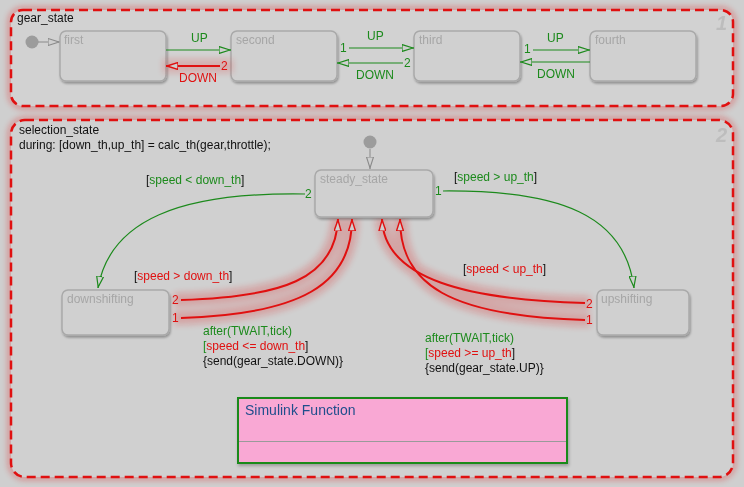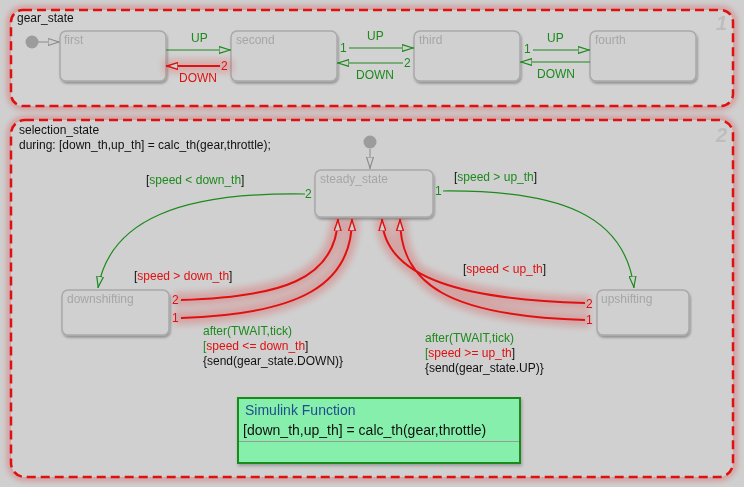--- a/index.html
+++ b/index.html
@@ -8,21 +8,21 @@
   #diagram { position:absolute; left:0; top:0; width:744px; height:487px; }
   .lbl { font-family:"Liberation Sans", sans-serif; font-size:12px; }
   .state-name { font-family:"Liberation Sans", sans-serif; font-size:12px; fill:#a6a6a6; }
   .chart-title { font-family:"Liberation Sans", sans-serif; font-size:12px; fill:#111; }
   .green { fill:#1c8a1c; }
   .red { fill:#e01010; }
   .black { fill:#111; }
   .num { font-family:"Liberation Sans", sans-serif; font-size:12px; }
   .order-num { font-family:"Liberation Sans", sans-serif; font-size:20px; font-style:italic; font-weight:bold; fill:#bdbdbd; }
   .fn-box { position:absolute; left:237px; top:397px; width:280px; height:63px;
-            border:2px solid #1a8a1a; background:#86efac; box-shadow:1px 2px 3px rgba(0,0,0,0.25); }
+            border:2px solid #1a8a1a; background:#f9a8d4; box-shadow:1px 2px 3px rgba(0,0,0,0.25);padding-left:47px; }
   .fn-title { position:absolute; left:6px; top:3px; font-size:14px; color:#1f4e8c; }
   .fn-sig { position:absolute; left:4px; top:23px; font-size:14px; color:#111; }
   .fn-sep { position:absolute; left:0; right:0; top:42px; border-top:1px solid #9a9a9a; }
 </style>
 </head>
 <body>
 
 <svg id="diagram" viewBox="0 0 744 487" xmlns="http://www.w3.org/2000/svg">
   <defs>
     <filter id="glow" x="-20%" y="-50%" width="140%" height="200%">
@@ -173,15 +173,14 @@
       <text x="586" y="324" class="num red">1</text>
       <text x="425" y="342" class="lbl green">after(TWAIT,tick)</text>
       <text x="425" y="357" class="lbl"><tspan class="green">[</tspan><tspan class="red">speed &gt;= up_th</tspan><tspan class="black">]</tspan></text>
       <text x="425" y="372" class="lbl black">{send(gear_state.UP)}</text>
     </g>
   </g>
 </svg>
 
 <div class="fn-box">
   <div class="fn-title">Simulink Function</div>
-  <div class="fn-sig">[down_th,up_th] = calc_th(gear,throttle)</div>
   <div class="fn-sep"></div>
 </div>
 
 </body></html>

